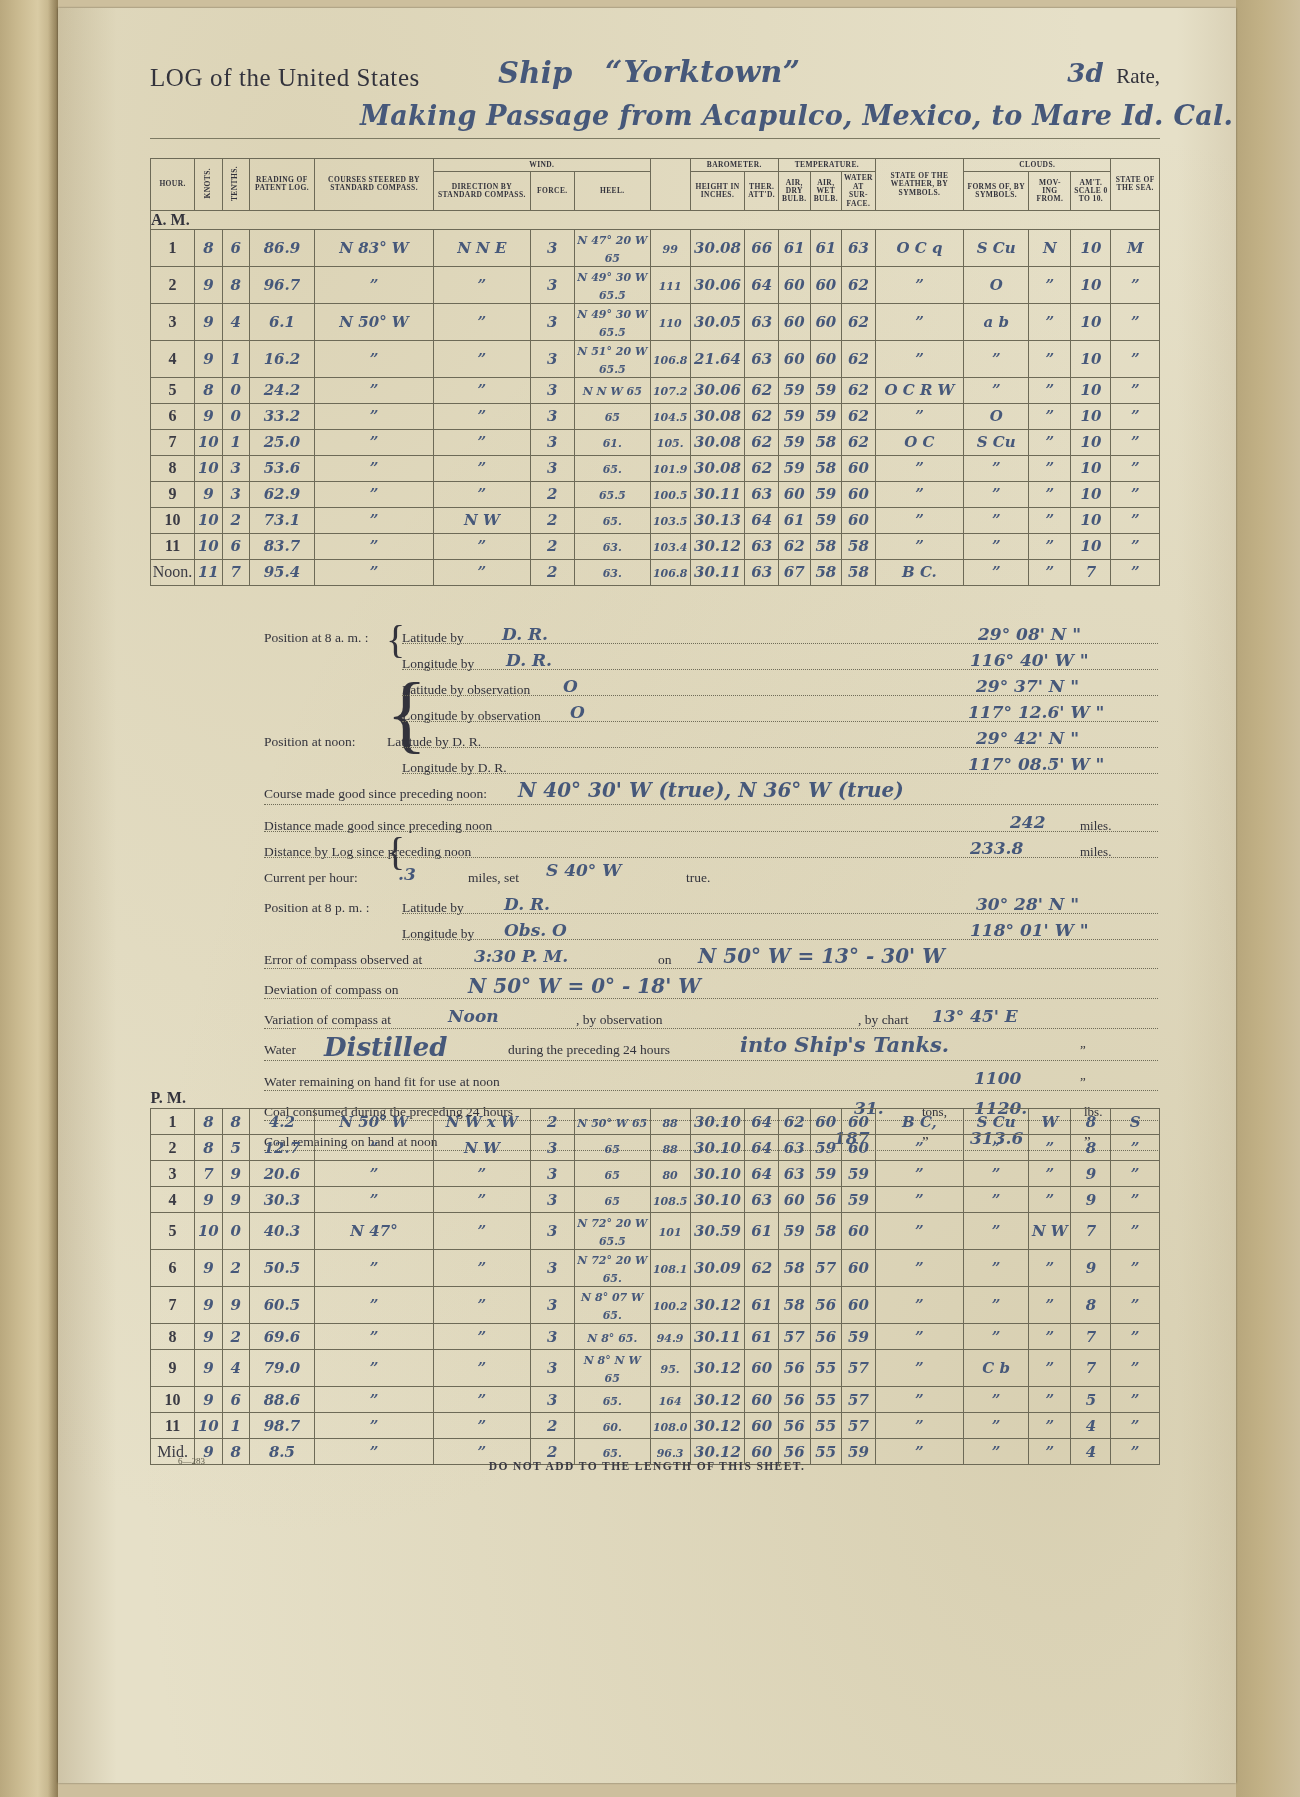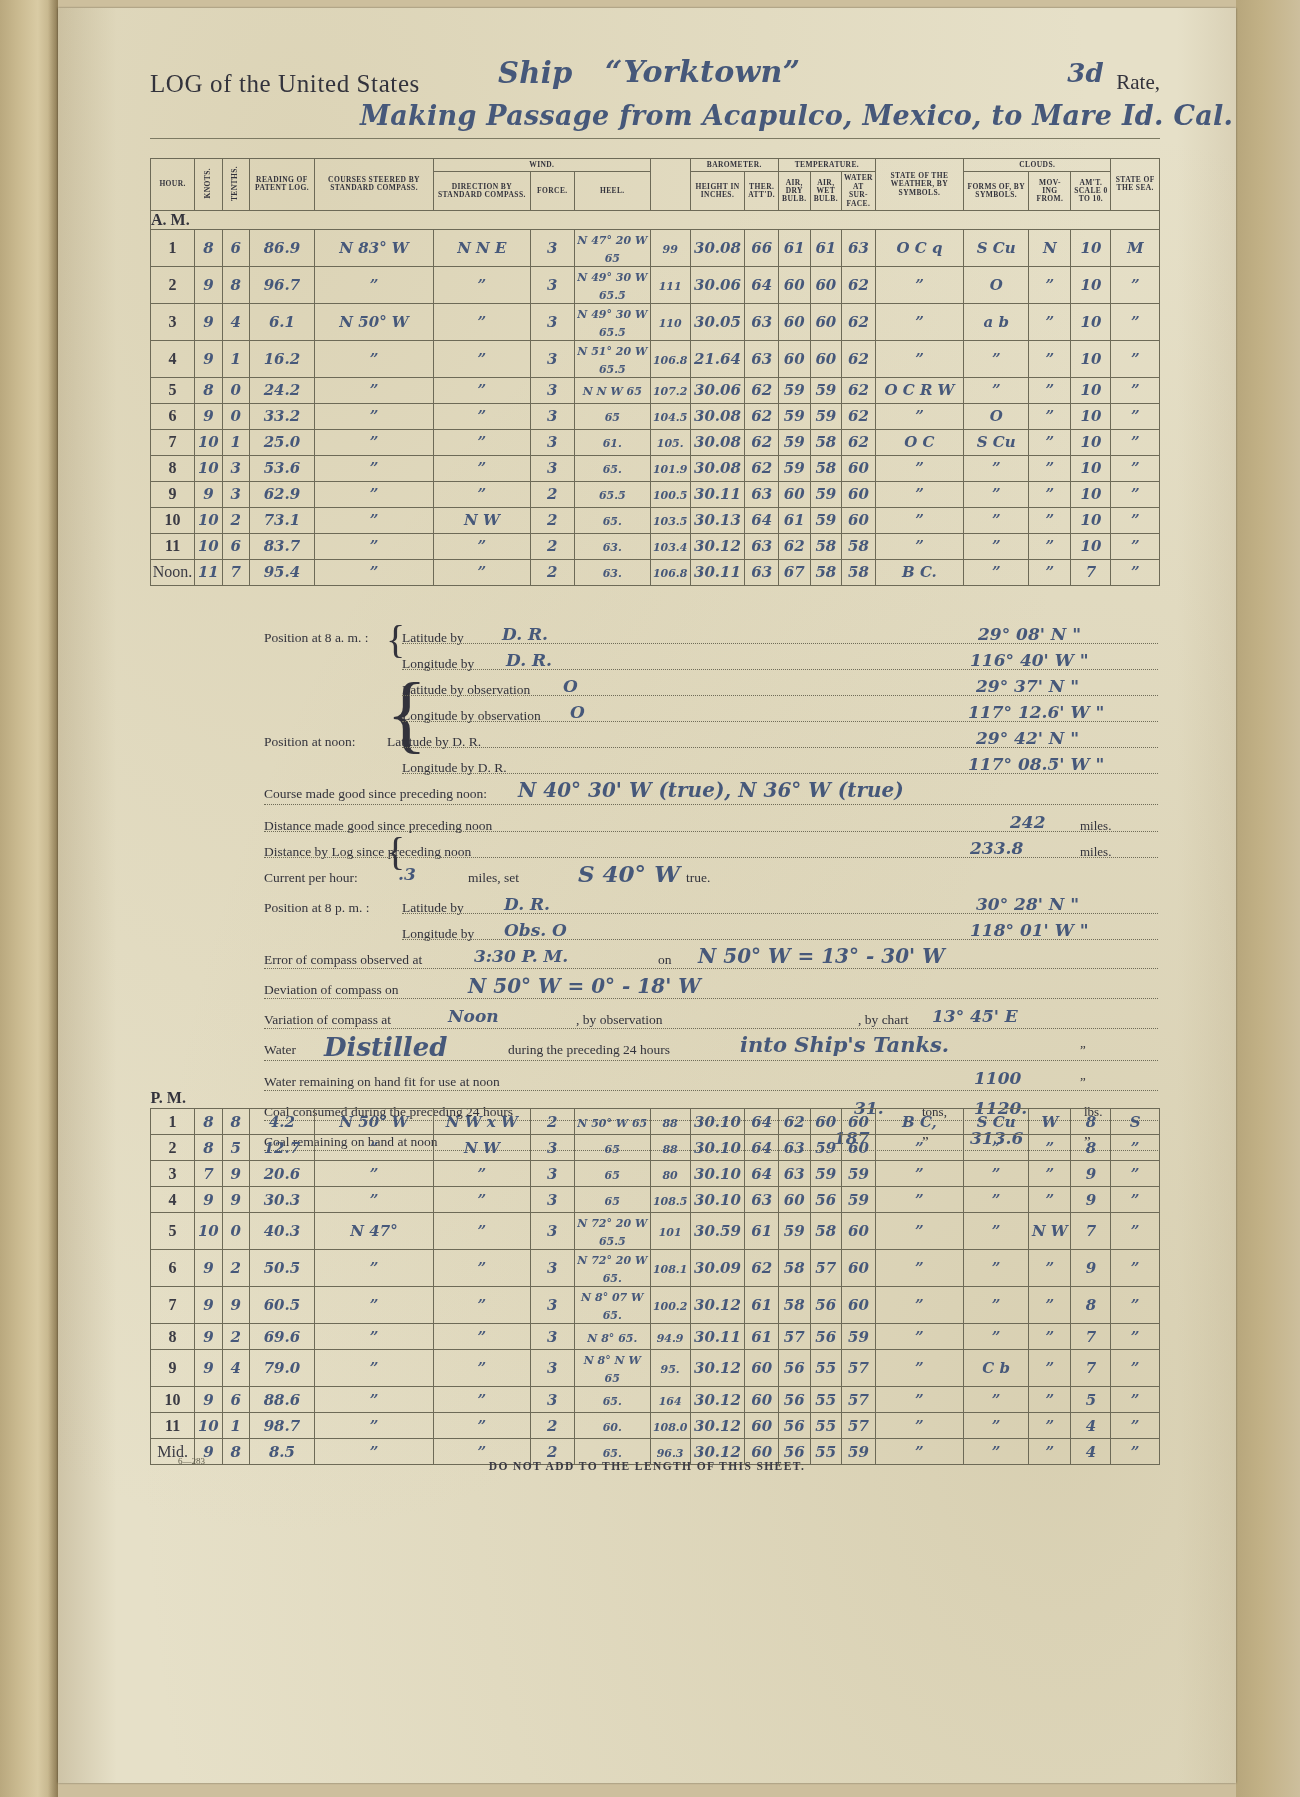--- a/index.html
+++ b/index.html
@@ -38,21 +38,21 @@
     position:absolute;right:0;top:0;width:64px;height:1797px;
     background:linear-gradient(90deg,#b7a67c 0%,#c2b186 40%,#cdbf9d 100%);
   }
   .hand{
     font-family:"DejaVu Serif", serif;
     color:#46587a;
     font-style:italic;
     font-weight:bold;
     letter-spacing:.3px;
   }
-  .print{color:#3b3b44;margin-top:6px;}
+  .print{color:#3b3b44;}
 
   
   #title-row{
     position:absolute;left:92px;top:52px;width:1010px;height:38px;
   }
   #log-title{
     font-size:25px;letter-spacing:.6px;color:#33333c;
     font-family:"Liberation Serif", serif;
     position:absolute;left:0;top:4px;white-space:nowrap;
   }
@@ -532,21 +532,21 @@
       <span class="mlabel" style="left:46px">Distance by Log since preceding noon</span>
       <span class="dots" style="left:46px"></span>
       <span class="mval" style="left:752px">233.8</span>
       <span class="unit" style="left:862px">miles.</span>
     </div>
 
     <div class="mrow" style="height:30px">
       <span class="mlabel" style="left:46px">Current per hour:</span>
       <span class="mval" style="left:180px">.3</span>
       <span class="mlabel" style="left:250px">miles, set</span>
-      <span class="mval" style="left:360px;top:-6px;font-size:23px">S 40° W</span>
+      <span class="mval" style="left:328px;top:-6px;font-size:17px">S 40° W</span>
       <span class="mlabel" style="left:468px">true.</span>
     </div>
 
     <div class="brace" style="left:168px;top:206px;">{</div>
     <div class="mrow">
       <span class="mlabel" style="left:46px">Position at 8 p. m. :</span>
       <span class="mlabel" style="left:184px">Latitude by</span>
       <span class="dots" style="left:184px"></span>
       <span class="mval" style="left:286px">D. R.</span>
       <span class="mval" style="left:758px">30° 28' N "</span>

